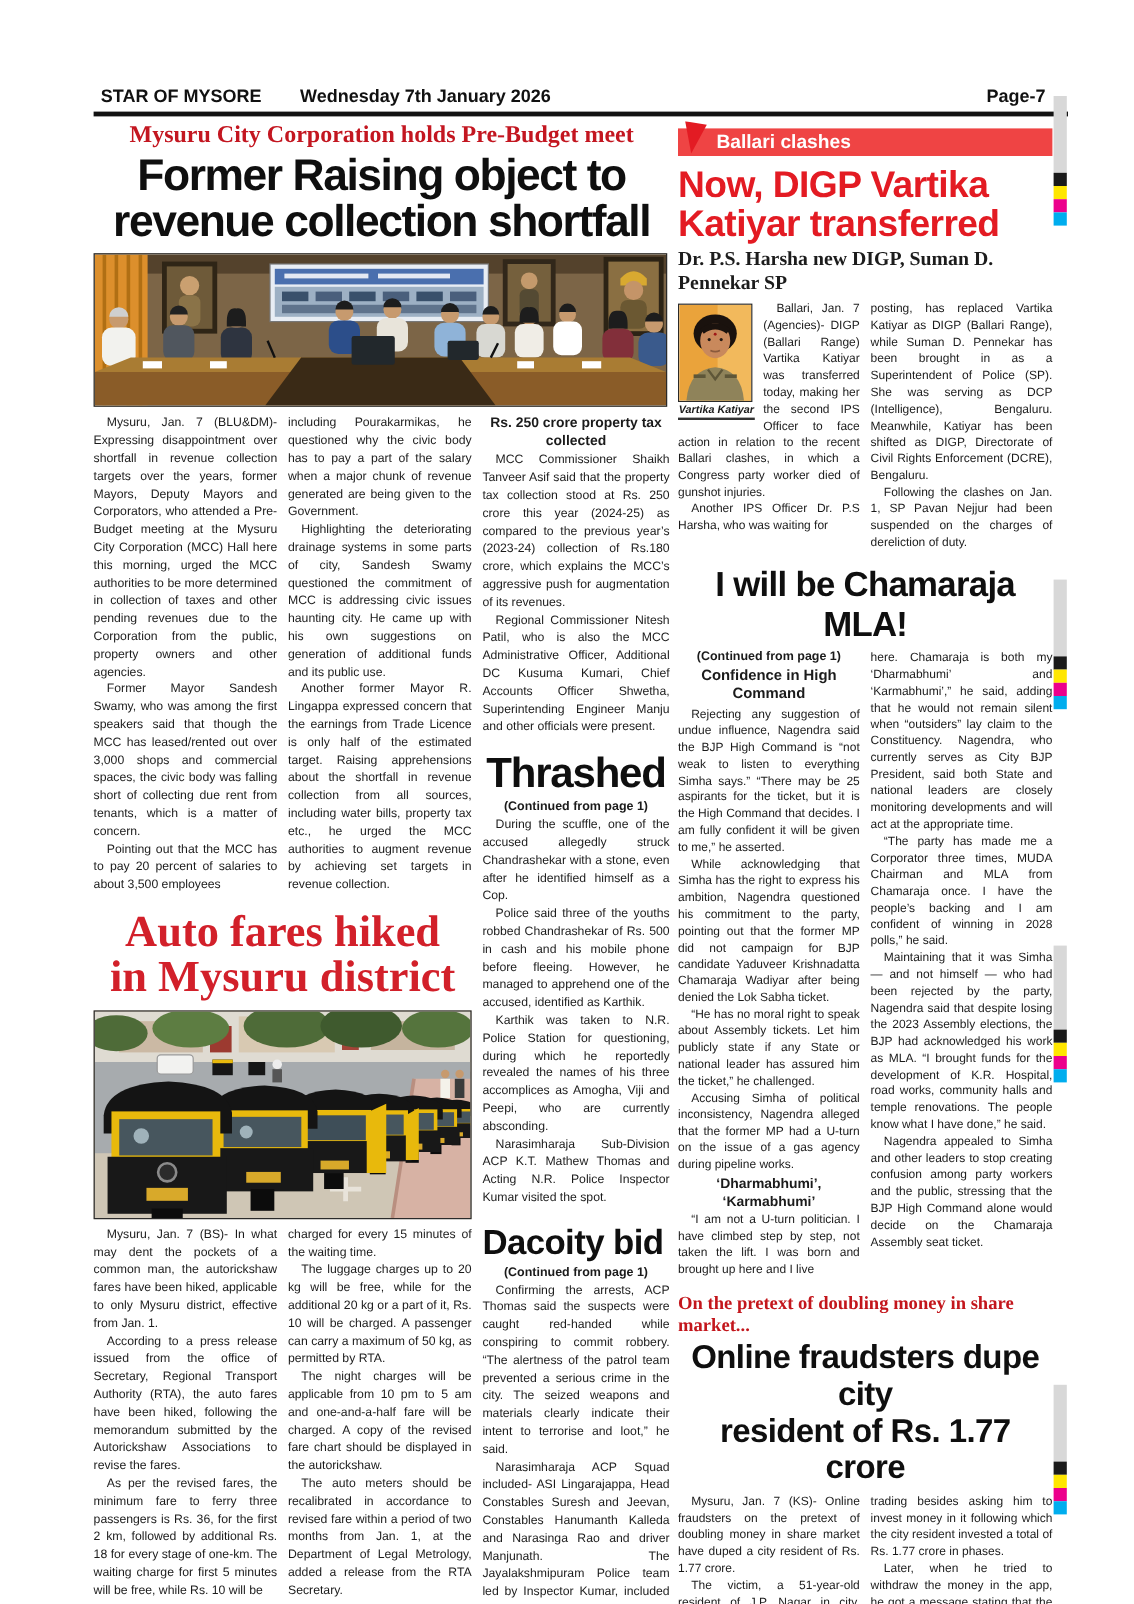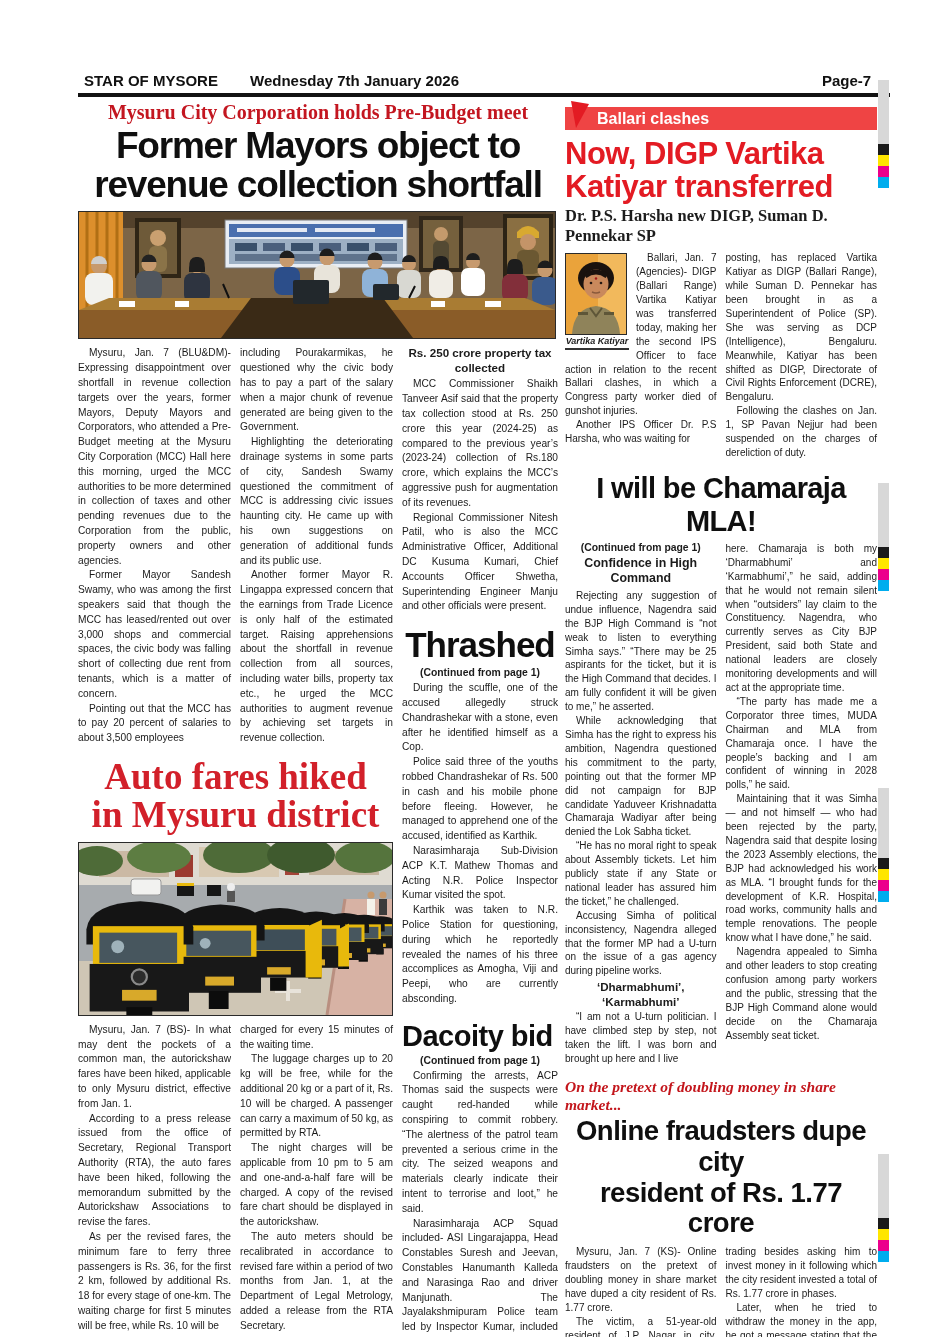--- a/index.html
+++ b/index.html
@@ -41,42 +41,42 @@
   .flag-icon{position:absolute;left:5px;top:-6px;width:20px;height:28px;}
   .digp-head{color:#e31b23;font-size:31px;line-height:1.07;letter-spacing:-0.5px;margin:7px 0 3px;}
   .digp-sub{font-family:"Liberation Serif",serif;font-weight:bold;font-size:16.5px;color:#1c1c1c;margin:0 0 5px;}
   .portrait-wrap{float:left;width:64px;margin:2px 7px 1px 0;}
   .portrait{border:1px solid #2a2a2a;display:block;}
   .p-caption{font-size:9px;font-weight:bold;font-style:italic;text-align:center;
              border-bottom:2px solid #333;padding:1px 0 2px;}
   .cham-head{font-size:29px;text-align:center;letter-spacing:-0.6px;margin:12px 0 4px;}
   .ch-sub{font-weight:bold;font-size:12.4px;text-align:center;line-height:1.25;margin-bottom:2px;}
   .ch-sub2{font-weight:bold;font-size:11.6px;text-align:center;line-height:1.3;margin:1px 0;}
-  .fraud-kicker{font-family:"Liberation Serif",serif;color:#c3161c;font-weight:bold;font-style:italic;
+  .fraud-kicker{font-family:"Liberation Serif",serif;color:#c3161c;font-weight:bold;
                 font-size:15.5px;margin:12px 0 2px;}
   .fraud-head{font-size:27.5px;text-align:center;line-height:1.12;letter-spacing:-0.5px;margin:0 0 6px;}
   
   .calbar{position:absolute;left:878px;width:11px;}
   .calbar .g{height:64px;background:#d8d8d8;}
   .calbar .sq{height:11px;}
   .sq.k{background:#1a1a1a;} .sq.y{background:#ffe600;} .sq.m{background:#ec008c;} .sq.c{background:#00adee;}
 </style>
 </head>
 <body>
 
 <div class="masthead">
   <span class="mh-title">STAR OF MYSORE</span>
   <span class="mh-date">Wednesday 7th January 2026</span>
   <span class="mh-page">Page-7</span>
 </div>
 <div class="mh-rule"></div>
 
 <div class="left-block">
   <div class="kicker">Mysuru City Corporation holds Pre-Budget meet</div>
-  <h1 class="lead-head"><span>Former Mayors object to</span><br><span>revenue collection shortfall</span></h1>
+  <h1 class="lead-head"><span>Former Raising object to</span><br><span>revenue collection shortfall</span></h1>
 
   <div class="photo" style="width:476px;height:126px;">
     <svg width="476" height="126" viewBox="0 0 476 126" preserveAspectRatio="none">
       <rect width="476" height="126" fill="#7c6547"></rect>
       <rect width="476" height="16" fill="#54422c"></rect>
       <rect x="0" y="0" width="44" height="126" fill="#dc8f2c"></rect>
       <path d="M8 0V126 M18 0V126 M28 0V126 M38 0V126" stroke="#b06f14" stroke-width="3"></path>
       <g>
         <rect x="56" y="6" width="46" height="60" fill="#2f2516"></rect>
         <rect x="60" y="10" width="38" height="52" fill="#6e5a39"></rect>
@@ -309,22 +309,22 @@
 
     <div class="col3 body-text">
       <div class="subhead">Rs. 250 crore property tax collected</div>
       <p class="ind">MCC Commissioner Shaikh Tanveer Asif said that the property tax collection stood at Rs. 250 crore this year (2024-25) as compared to the previous year’s (2023-24) collection of Rs.180 crore, which explains the MCC’s aggressive push for augmentation of its revenues.</p>
       <p class="ind">Regional Commissioner Nitesh Patil, who is also the MCC Administrative Officer, Additional DC Kusuma Kumari, Chief Accounts Officer Shwetha, Superintending Engineer Manju and other officials were present.</p>
 
       <h2 class="thrashed-head">Thrashed</h2>
       <div class="cont">(Continued from page 1)</div>
       <p class="ind">During the scuffle, one of the accused allegedly struck Chandrashekar with a stone, even after he identified himself as a Cop.</p>
       <p class="ind">Police said three of the youths robbed Chandrashekar of Rs. 500 in cash and his mobile phone before fleeing. However, he managed to apprehend one of the accused, identified as Karthik.</p>
+      <p class="ind">Karthik was taken to N.R. Police Station for questioning, during which he reportedly revealed the names of his three accomplices as Amogha, Viji and Peepi, who are currently absconding.</p>
       <p class="ind">Narasimharaja Sub-Division ACP K.T. Mathew Thomas and Acting N.R. Police Inspector Kumar visited the spot.</p>
-      <p class="ind">Karthik was taken to N.R. Police Station for questioning, during which he reportedly revealed the names of his three accomplices as Amogha, Viji and Peepi, who are currently absconding.</p>
 
       <h2 class="dacoity-head">Dacoity bid</h2>
       <div class="cont">(Continued from page 1)</div>
       <p class="ind">Confirming the arrests, ACP Thomas said the suspects were caught red-handed while conspiring to commit robbery. “The alertness of the patrol team prevented a serious crime in the city. The seized weapons and materials clearly indicate their intent to terrorise and loot,” he said.</p>
       <p class="ind">Narasimharaja ACP Squad included- ASI Lingarajappa, Head Constables Suresh and Jeevan, Constables Hanumanth Kalleda and Narasinga Rao and driver Manjunath. The Jayalakshmipuram Police team led by Inspector Kumar, included Kumbara, Somanna, Kumar, Sachin, Abhi, Ravi, Srinivas and Devaraju.</p>
     </div>
   </div>
 </div>
 
 <div class="right-block">

